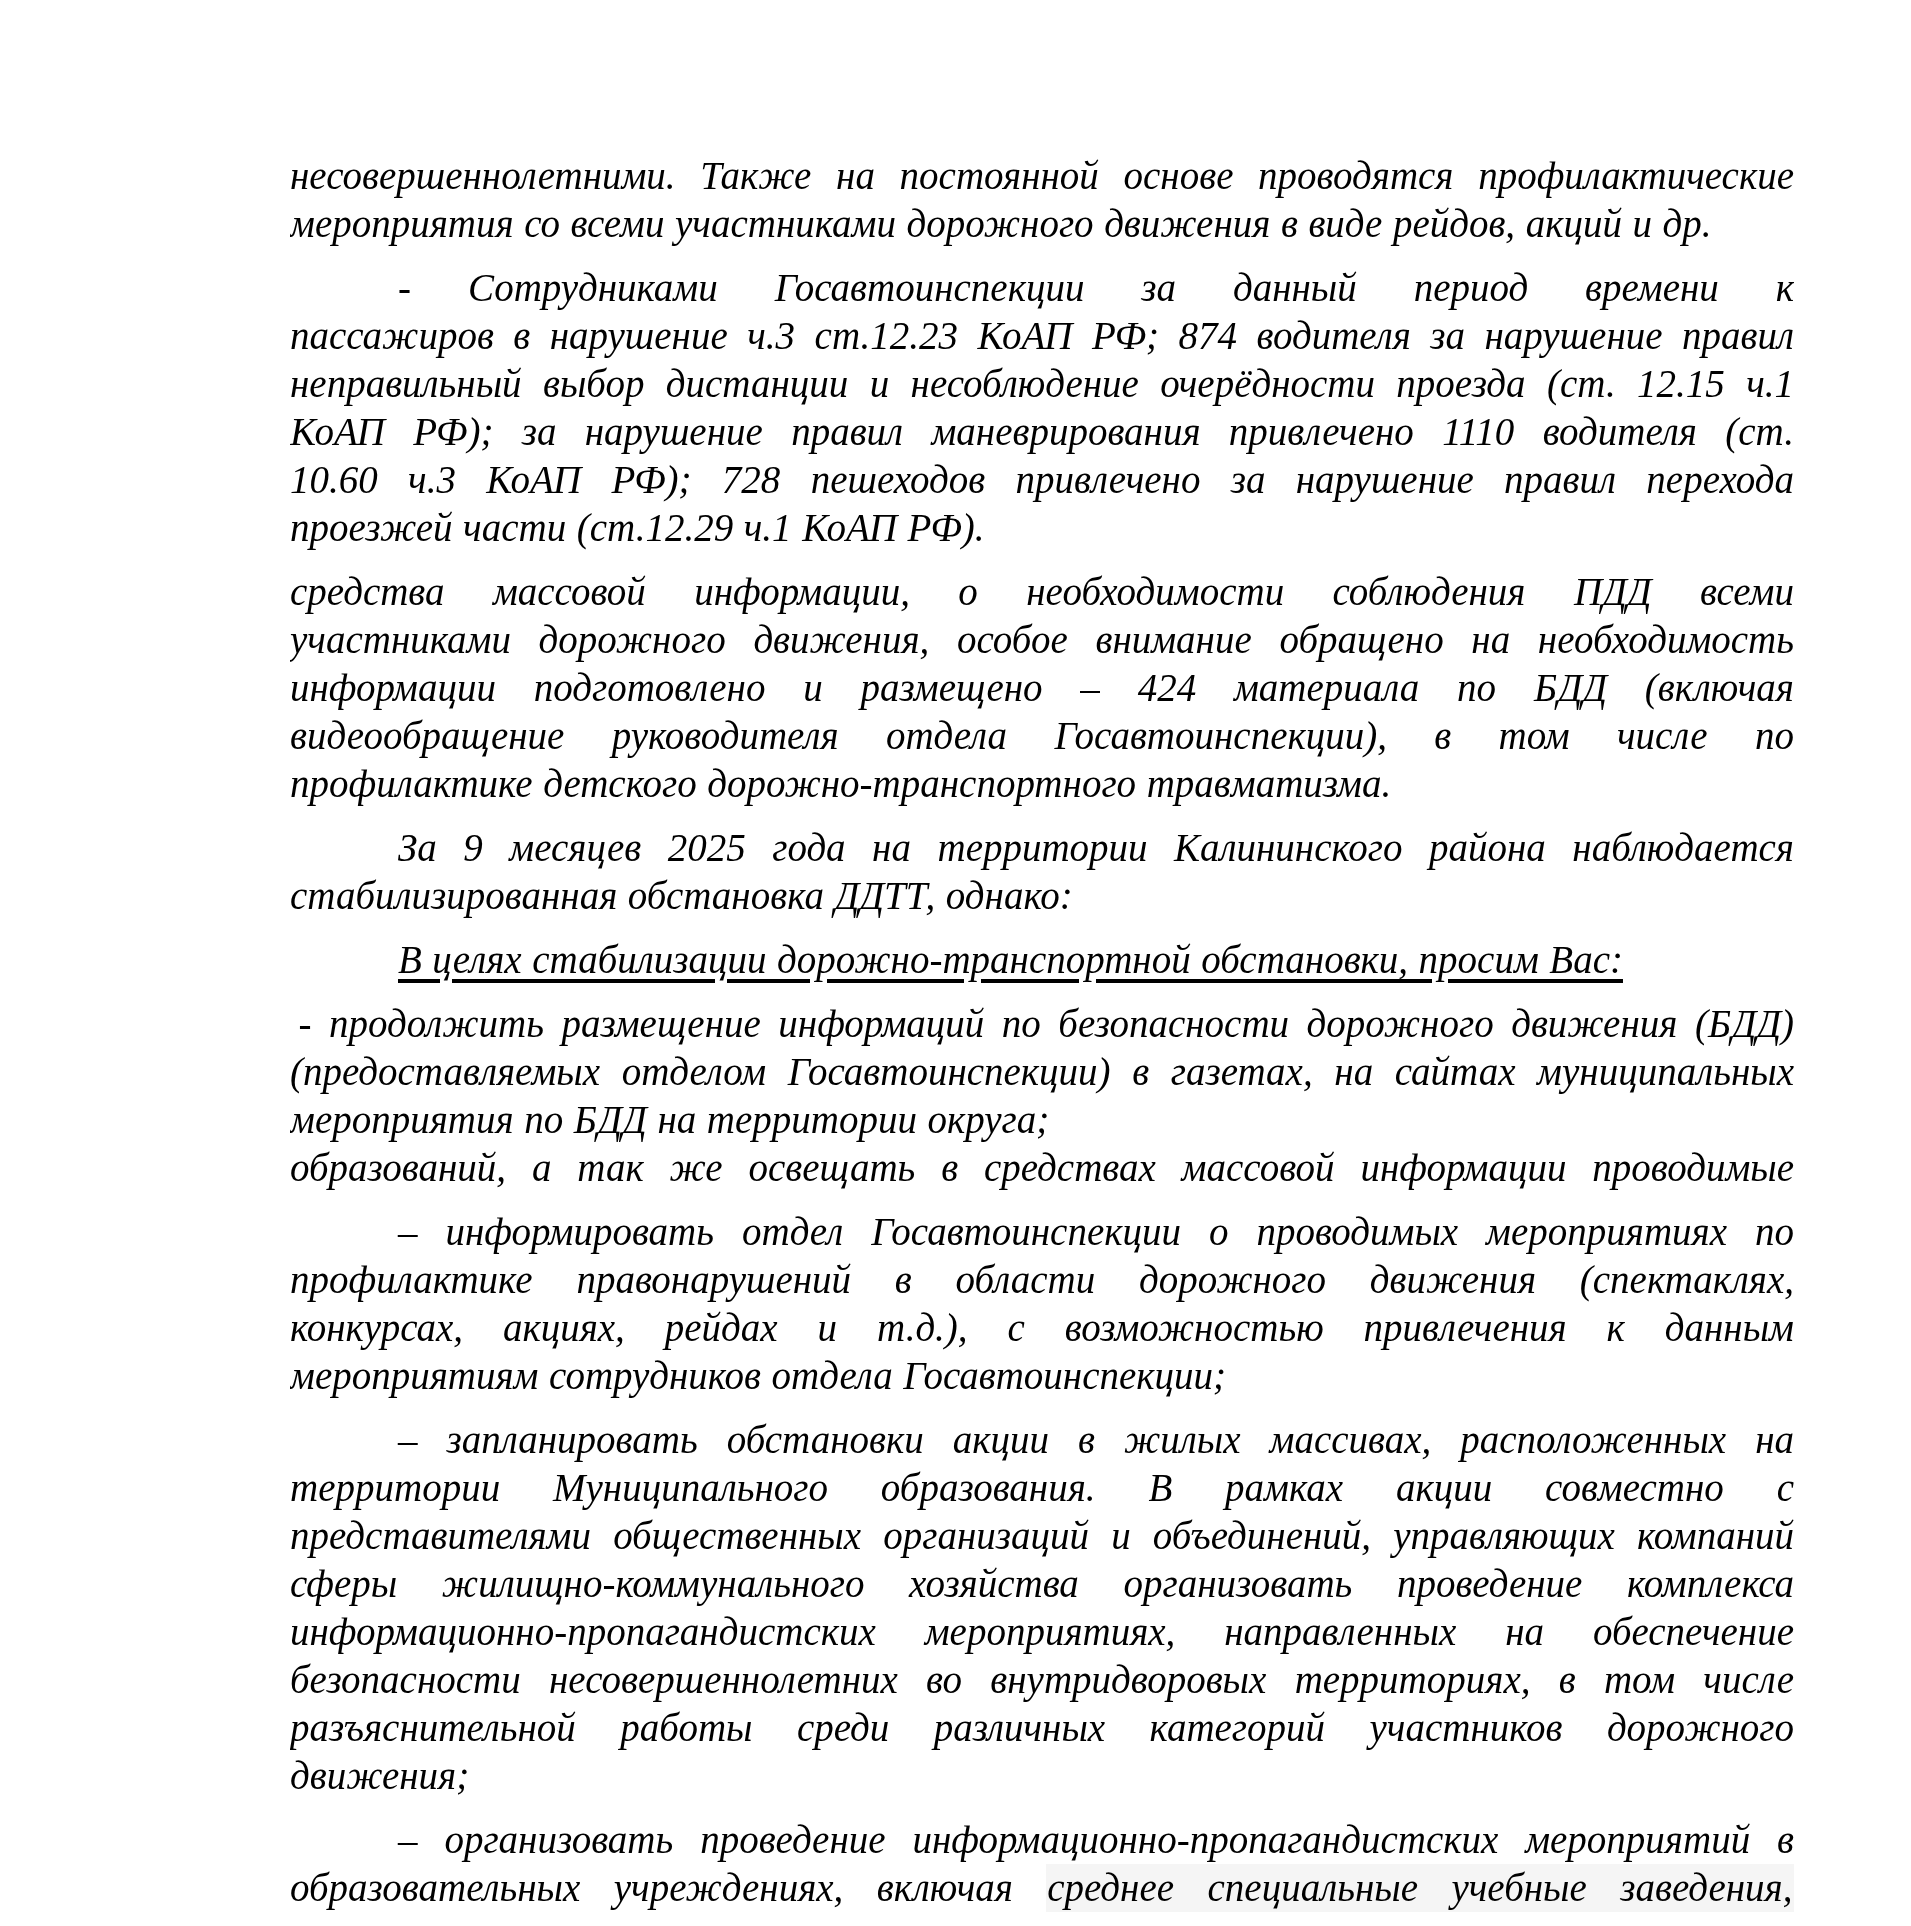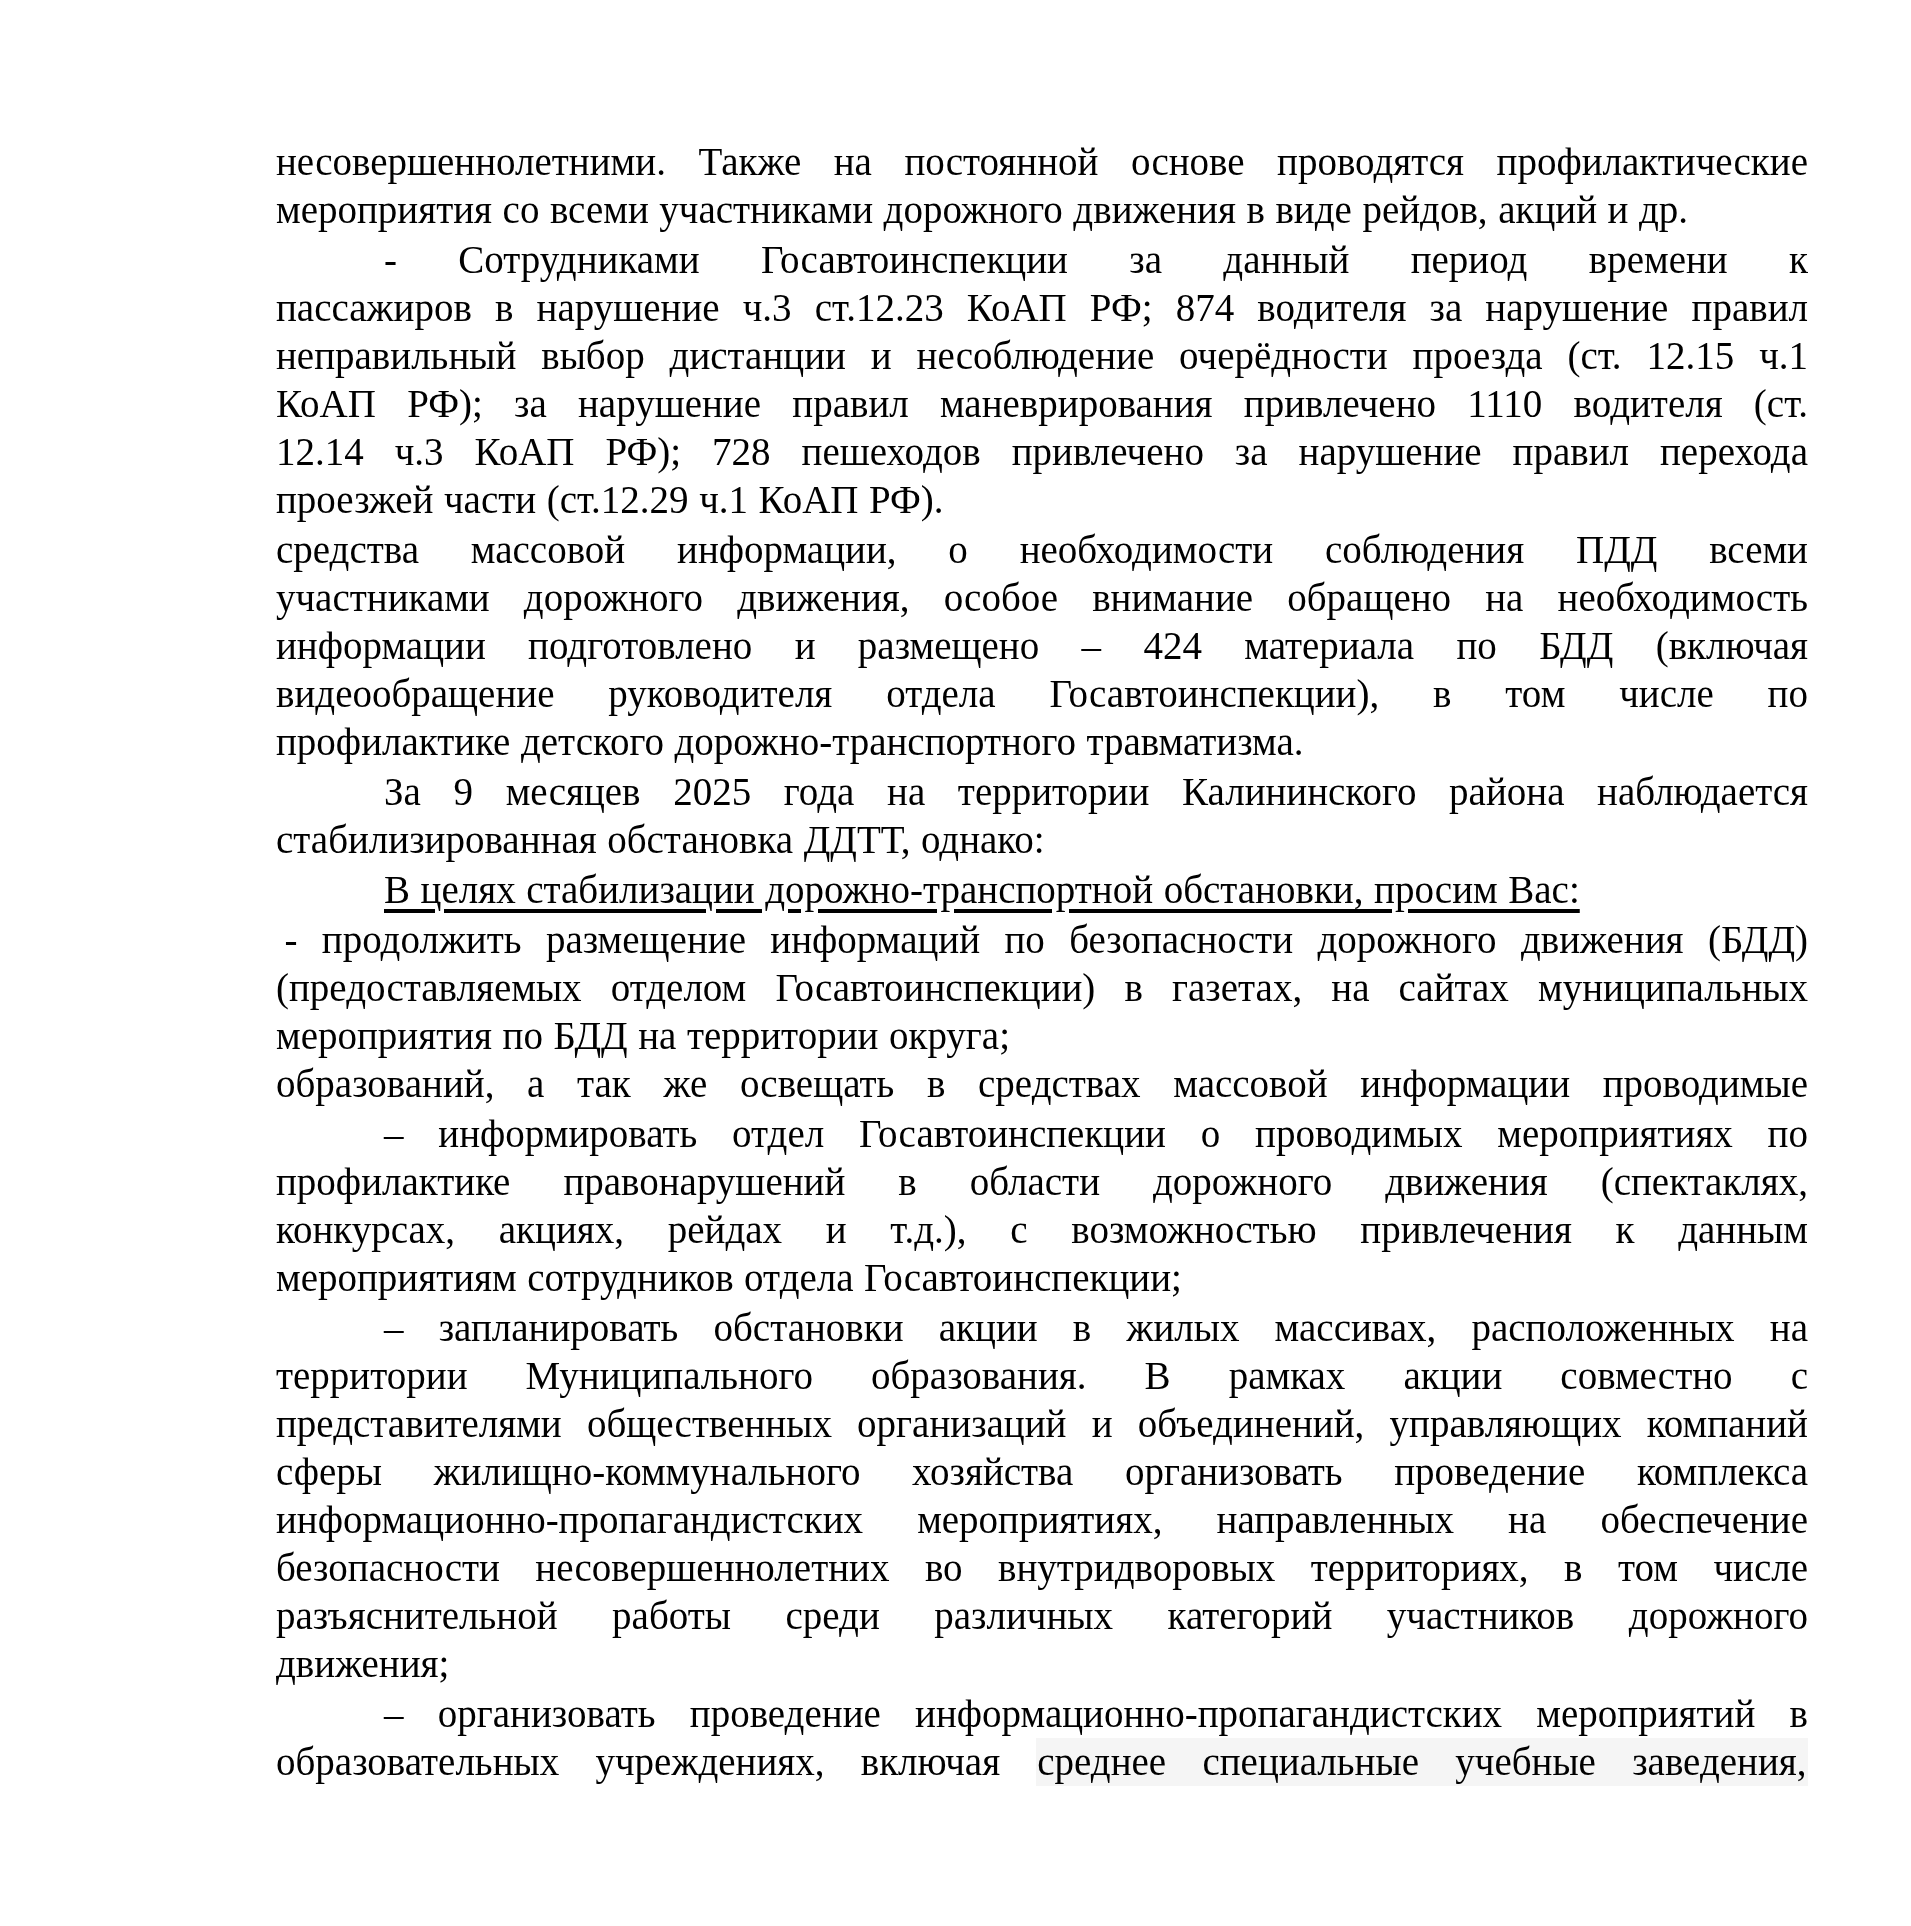--- a/index.html
+++ b/index.html
@@ -11,21 +11,21 @@
     color: #000000;
     font-family: "Liberation Serif", "DejaVu Serif", serif;
     overflow: hidden;
   }
   .content {
     position: absolute;
     top: 136px;
     left: 274px;
     width: 1536px;
   }
-  .para { margin: 2px; padding: 0; }
+  .para { margin: 16px; padding: 0; font-style: italic; }
   .line {
     font-size: 39px;
     line-height: 48px;
     height: 48px;
     text-align: justify;
     text-align-last: justify;
     overflow: hidden;
     white-space: normal;
     word-spacing: 0.8px;
   }
@@ -50,21 +50,21 @@
   <div class="content" id="content">
       <div class="para">
         <div class="line first ind-none">несовершеннолетними. Также на постоянной основе проводятся профилактические</div>
         <div class="line last">мероприятия со всеми участниками дорожного движения в виде рейдов, акций и др.</div>
       </div>
       <div class="para">
         <div class="line first ind-std">- Сотрудниками Госавтоинспекции за данный период времени к</div>
         <div class="line">пассажиров в нарушение ч.3 ст.12.23 КоАП РФ; 874 водителя за нарушение правил</div>
         <div class="line">неправильный выбор дистанции и несоблюдение очерёдности проезда (ст. 12.15 ч.1</div>
         <div class="line">КоАП РФ); за нарушение правил маневрирования привлечено 1110 водителя (ст.</div>
-        <div class="line">12.14 ч.3 КоАП РФ); 728 пешеходов привлечено за нарушение правил перехода</div>
+        <div class="line">10.60 ч.3 КоАП РФ); 728 пешеходов привлечено за нарушение правил перехода</div>
         <div class="line last">проезжей части (ст.12.29 ч.1 КоАП РФ).</div>
       </div>
       <div class="para">
         <div class="line">средства массовой информации, о необходимости соблюдения ПДД всеми</div>
         <div class="line">участниками дорожного движения, особое внимание обращено на необходимость</div>
         <div class="line">информации подготовлено и размещено – 424 материала по БДД (включая</div>
         <div class="line">видеообращение руководителя отдела Госавтоинспекции), в том числе по</div>
         <div class="line last">профилактике детского дорожно-транспортного травматизма.</div>
       </div>
       <div class="para">

